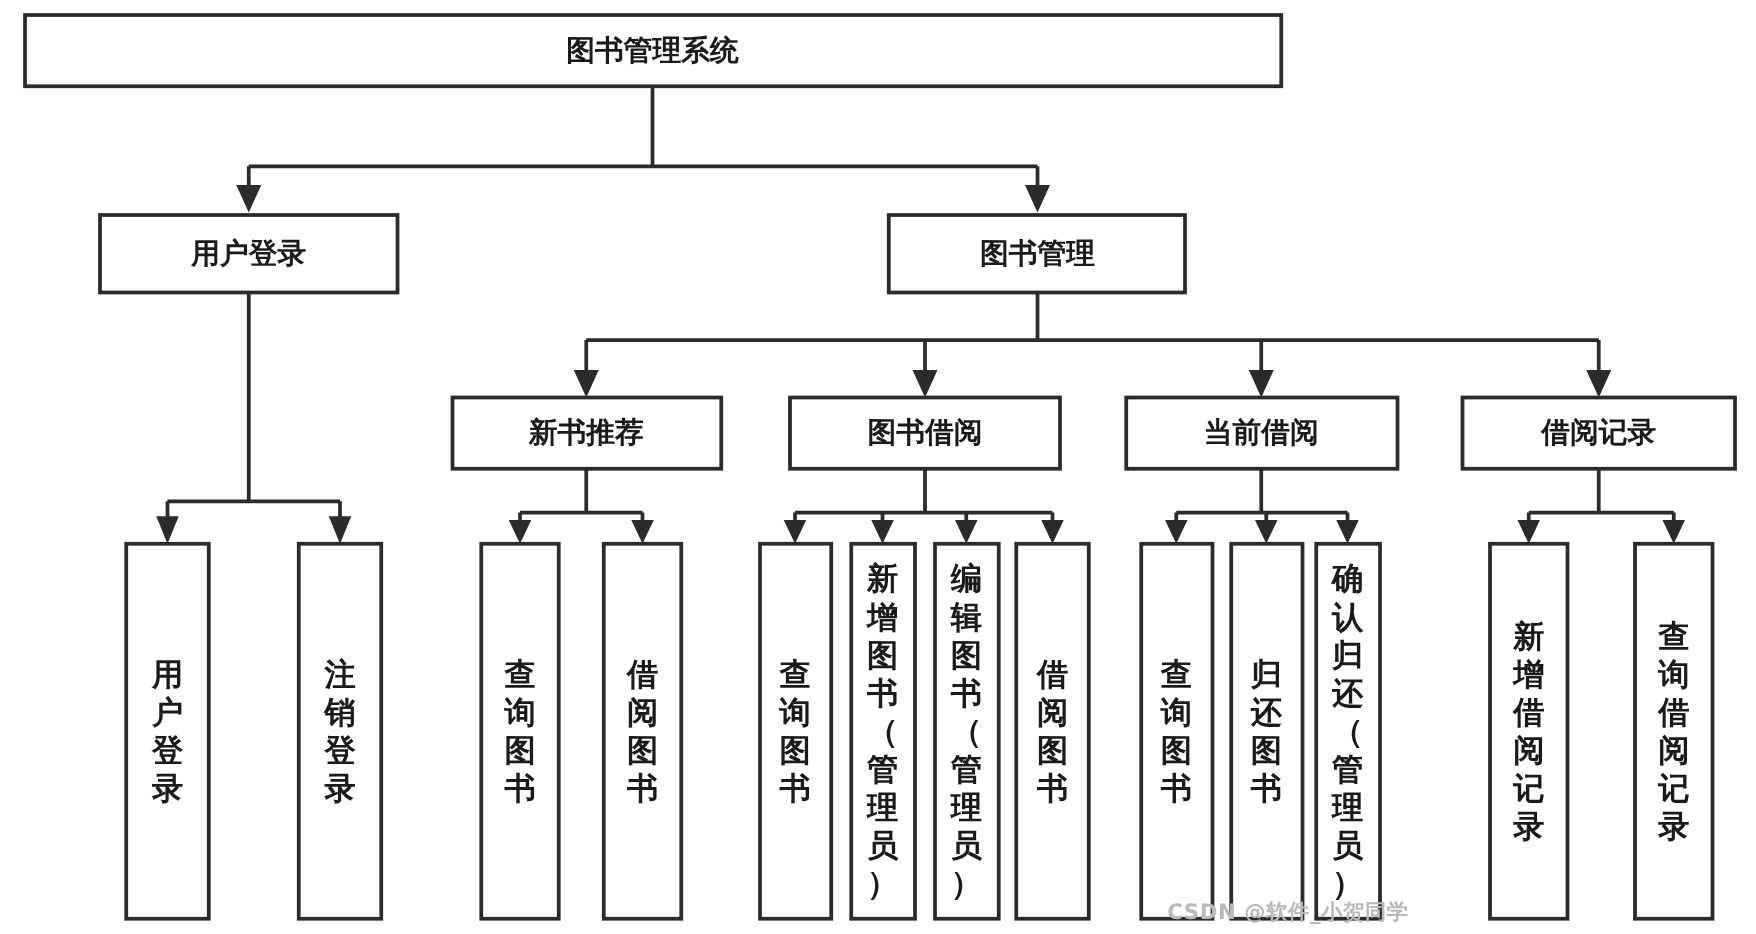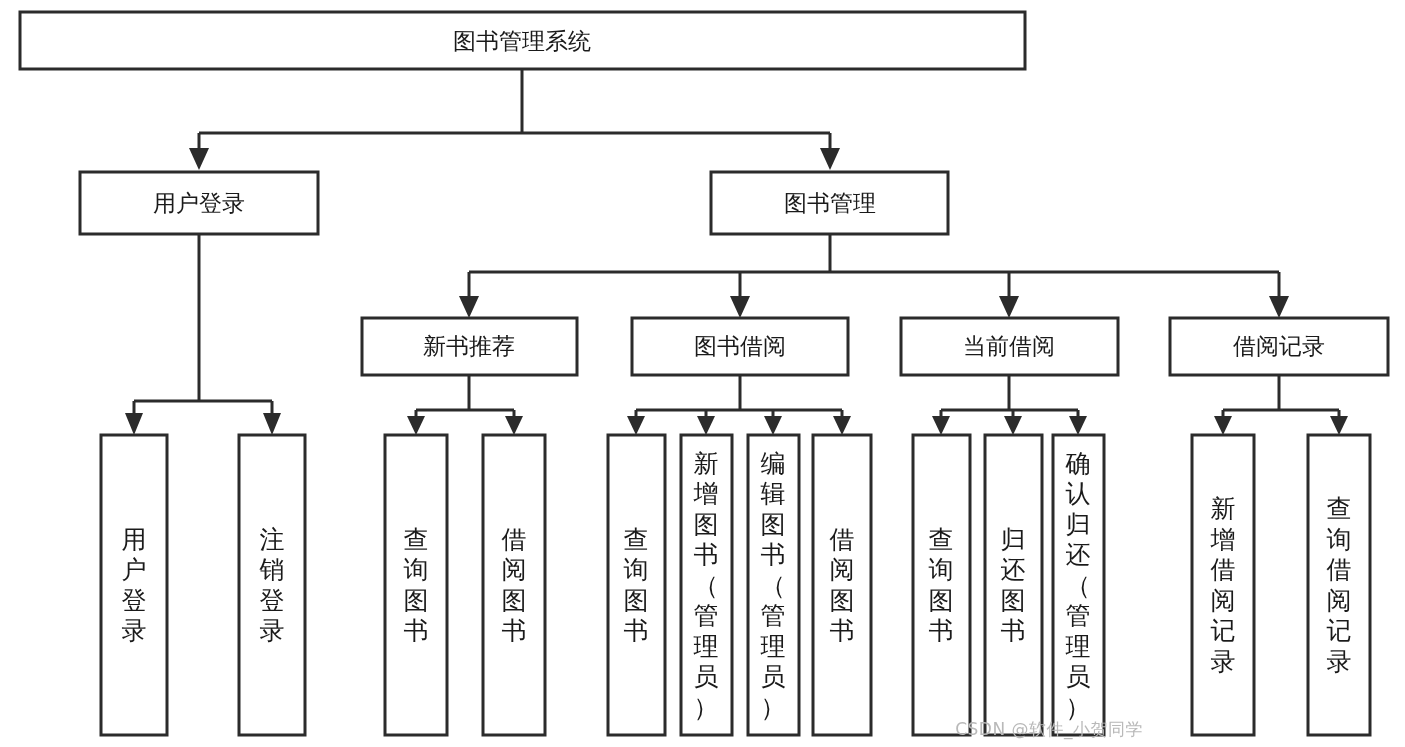--- a/index.html
+++ b/index.html
@@ -2,41 +2,41 @@
 <html><head>
 <meta charset="utf-8">
 <style>
   html,body{margin:0;padding:0;}
   body{
     width:1405px;height:747px;
     background:#ffffff;
     font-family:"DejaVu Sans","Liberation Sans",sans-serif;
     overflow:hidden;
   }
-  #diagram-root{position:relative;width:1155px;height:747px;}
+  #diagram-root{position:relative;width:1155px;height:747px;font-weight:bold;}
   svg.diagram{position:absolute;left:0;top:0;width:1405px;height:747px;}
   .node-rect{fill:#ffffff;stroke:#2b2b2b;stroke-width:3;}
   .node-label{
     font-family:"DejaVu Sans","Liberation Sans",sans-serif;
     fill:#1a1a1a;
     font-size:23px;
     text-anchor:middle;
     dominant-baseline:middle;
   }
   .leaf-label{
     font-family:"DejaVu Sans","Liberation Sans",sans-serif;
     fill:#1a1a1a;
     font-size:25px;
     text-anchor:middle;
   }
   .edge{stroke:#2b2b2b;stroke-width:3;fill:none;}
   .arrow-head{fill:#2b2b2b;stroke:none;}
   .watermark{
     position:absolute;
-    right:12px;bottom:6px;
+    right:28px;bottom:6px;
     font-family:"DejaVu Sans","Liberation Sans",sans-serif;
     font-size:17px;
     color:#b9b9b9;
     white-space:nowrap;
     letter-spacing:0.5px;
     text-align:center;
   }
 </style>
 </head>
 <body>

